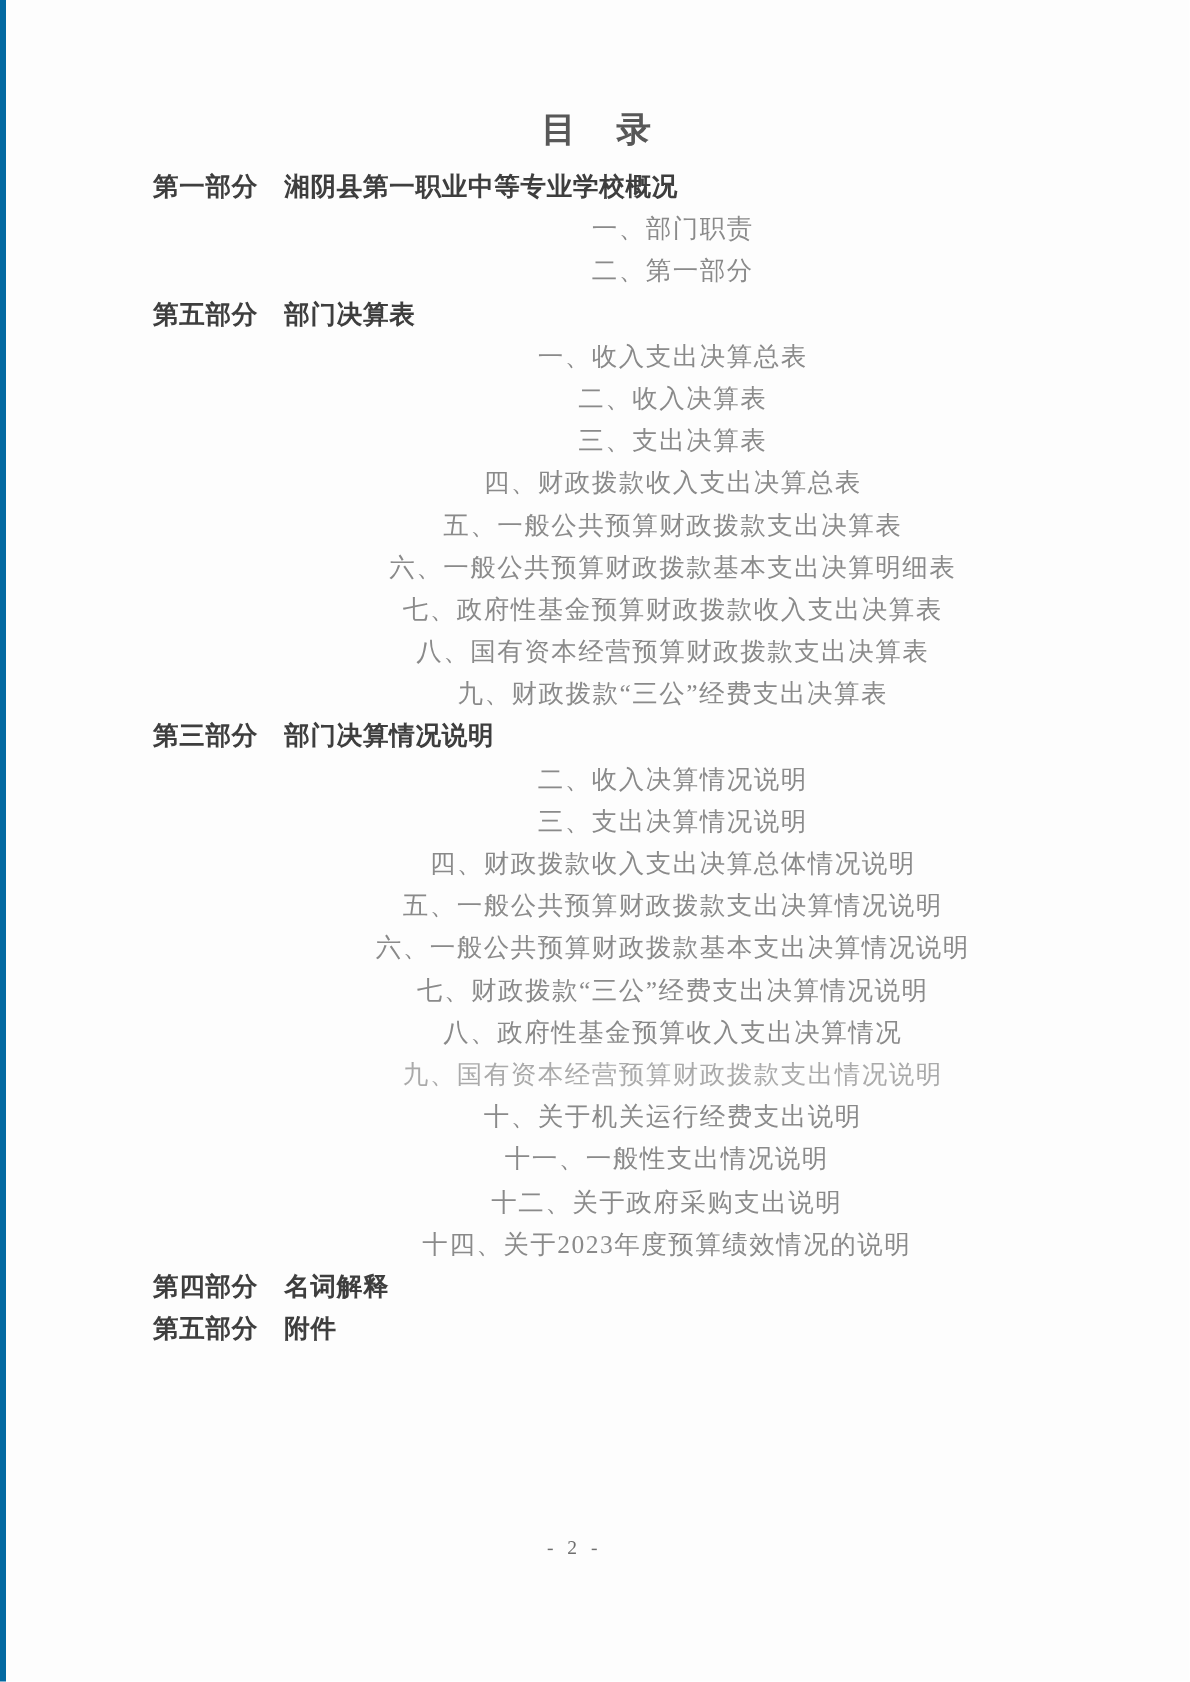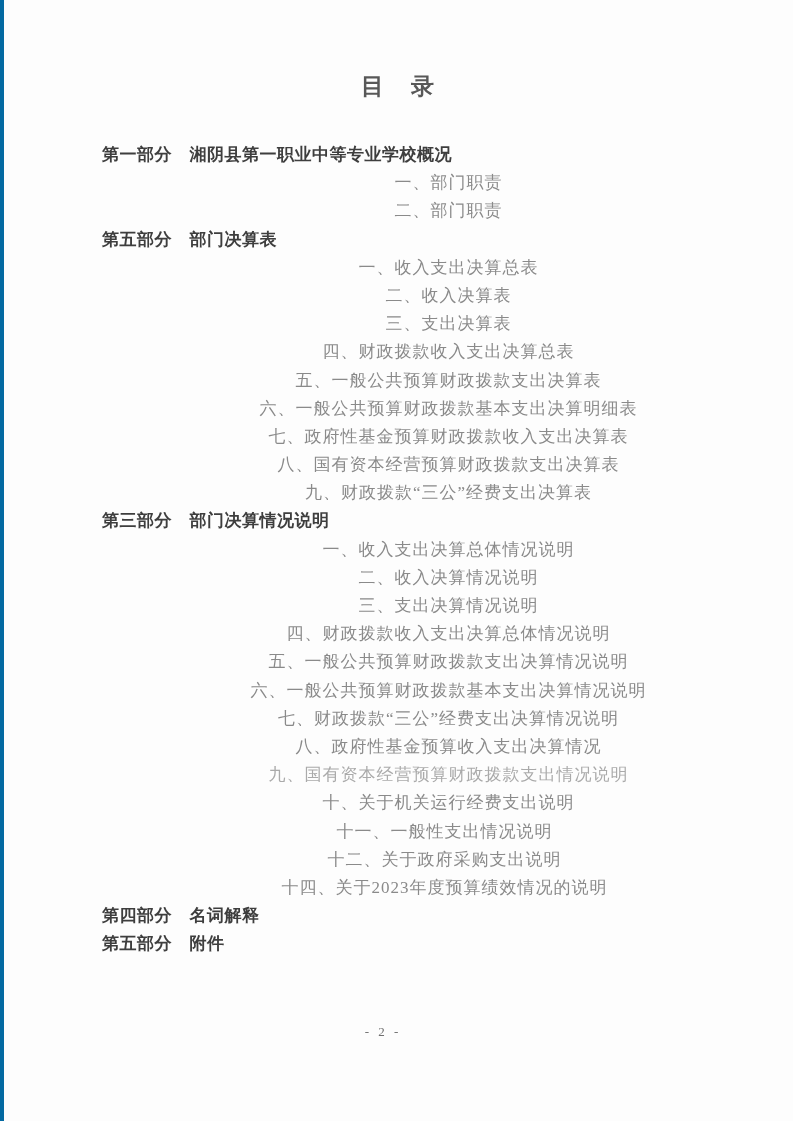--- a/index.html
+++ b/index.html
@@ -31,21 +31,20 @@
     font-weight: bold;
     color: #585858;
     letter-spacing: 2px;
     white-space: pre;
   }
   .toc {
     position: absolute;
     left: 98px;
     top: 111px;
     right: 30px;
-    margin-top: 30px;
   }
   .row {
     height: 28.2px;
     line-height: 28.2px;
     font-size: 17px;
     white-space: nowrap;
   }
   .part {
     font-weight: bold;
     color: #3e3e3e;
@@ -78,33 +77,32 @@
 </head>
 <body>
 
 <div class="page">
 
   <div class="doc-title">目　录</div>
 
   <div class="toc">
     <div class="row part">第一部分　湘阴县第一职业中等专业学校概况</div>
     <div class="row item">一、部门职责</div>
-    <div class="row item">二、部门职责</div>
+    <div class="row item">二、第一部分</div>
     <div class="row part">第五部分　部门决算表</div>
     <div class="row item">一、收入支出决算总表</div>
     <div class="row item">二、收入决算表</div>
     <div class="row item">三、支出决算表</div>
     <div class="row item">四、财政拨款收入支出决算总表</div>
     <div class="row item">五、一般公共预算财政拨款支出决算表</div>
     <div class="row item">六、一般公共预算财政拨款基本支出决算明细表</div>
     <div class="row item">七、政府性基金预算财政拨款收入支出决算表</div>
     <div class="row item">八、国有资本经营预算财政拨款支出决算表</div>
     <div class="row item">九、财政拨款“三公”经费支出决算表</div>
     <div class="row part">第三部分　部门决算情况说明</div>
-    <div class="row item">一、收入支出决算总体情况说明</div>
     <div class="row item">二、收入决算情况说明</div>
     <div class="row item">三、支出决算情况说明</div>
     <div class="row item">四、财政拨款收入支出决算总体情况说明</div>
     <div class="row item">五、一般公共预算财政拨款支出决算情况说明</div>
     <div class="row item">六、一般公共预算财政拨款基本支出决算情况说明</div>
     <div class="row item">七、财政拨款“三公”经费支出决算情况说明</div>
     <div class="row item">八、政府性基金预算收入支出决算情况</div>
     <div class="row item faded">九、国有资本经营预算财政拨款支出情况说明</div>
     <div class="row item">十、关于机关运行经费支出说明</div>
     <div class="row item wide">十一、一般性支出情况说明</div>

